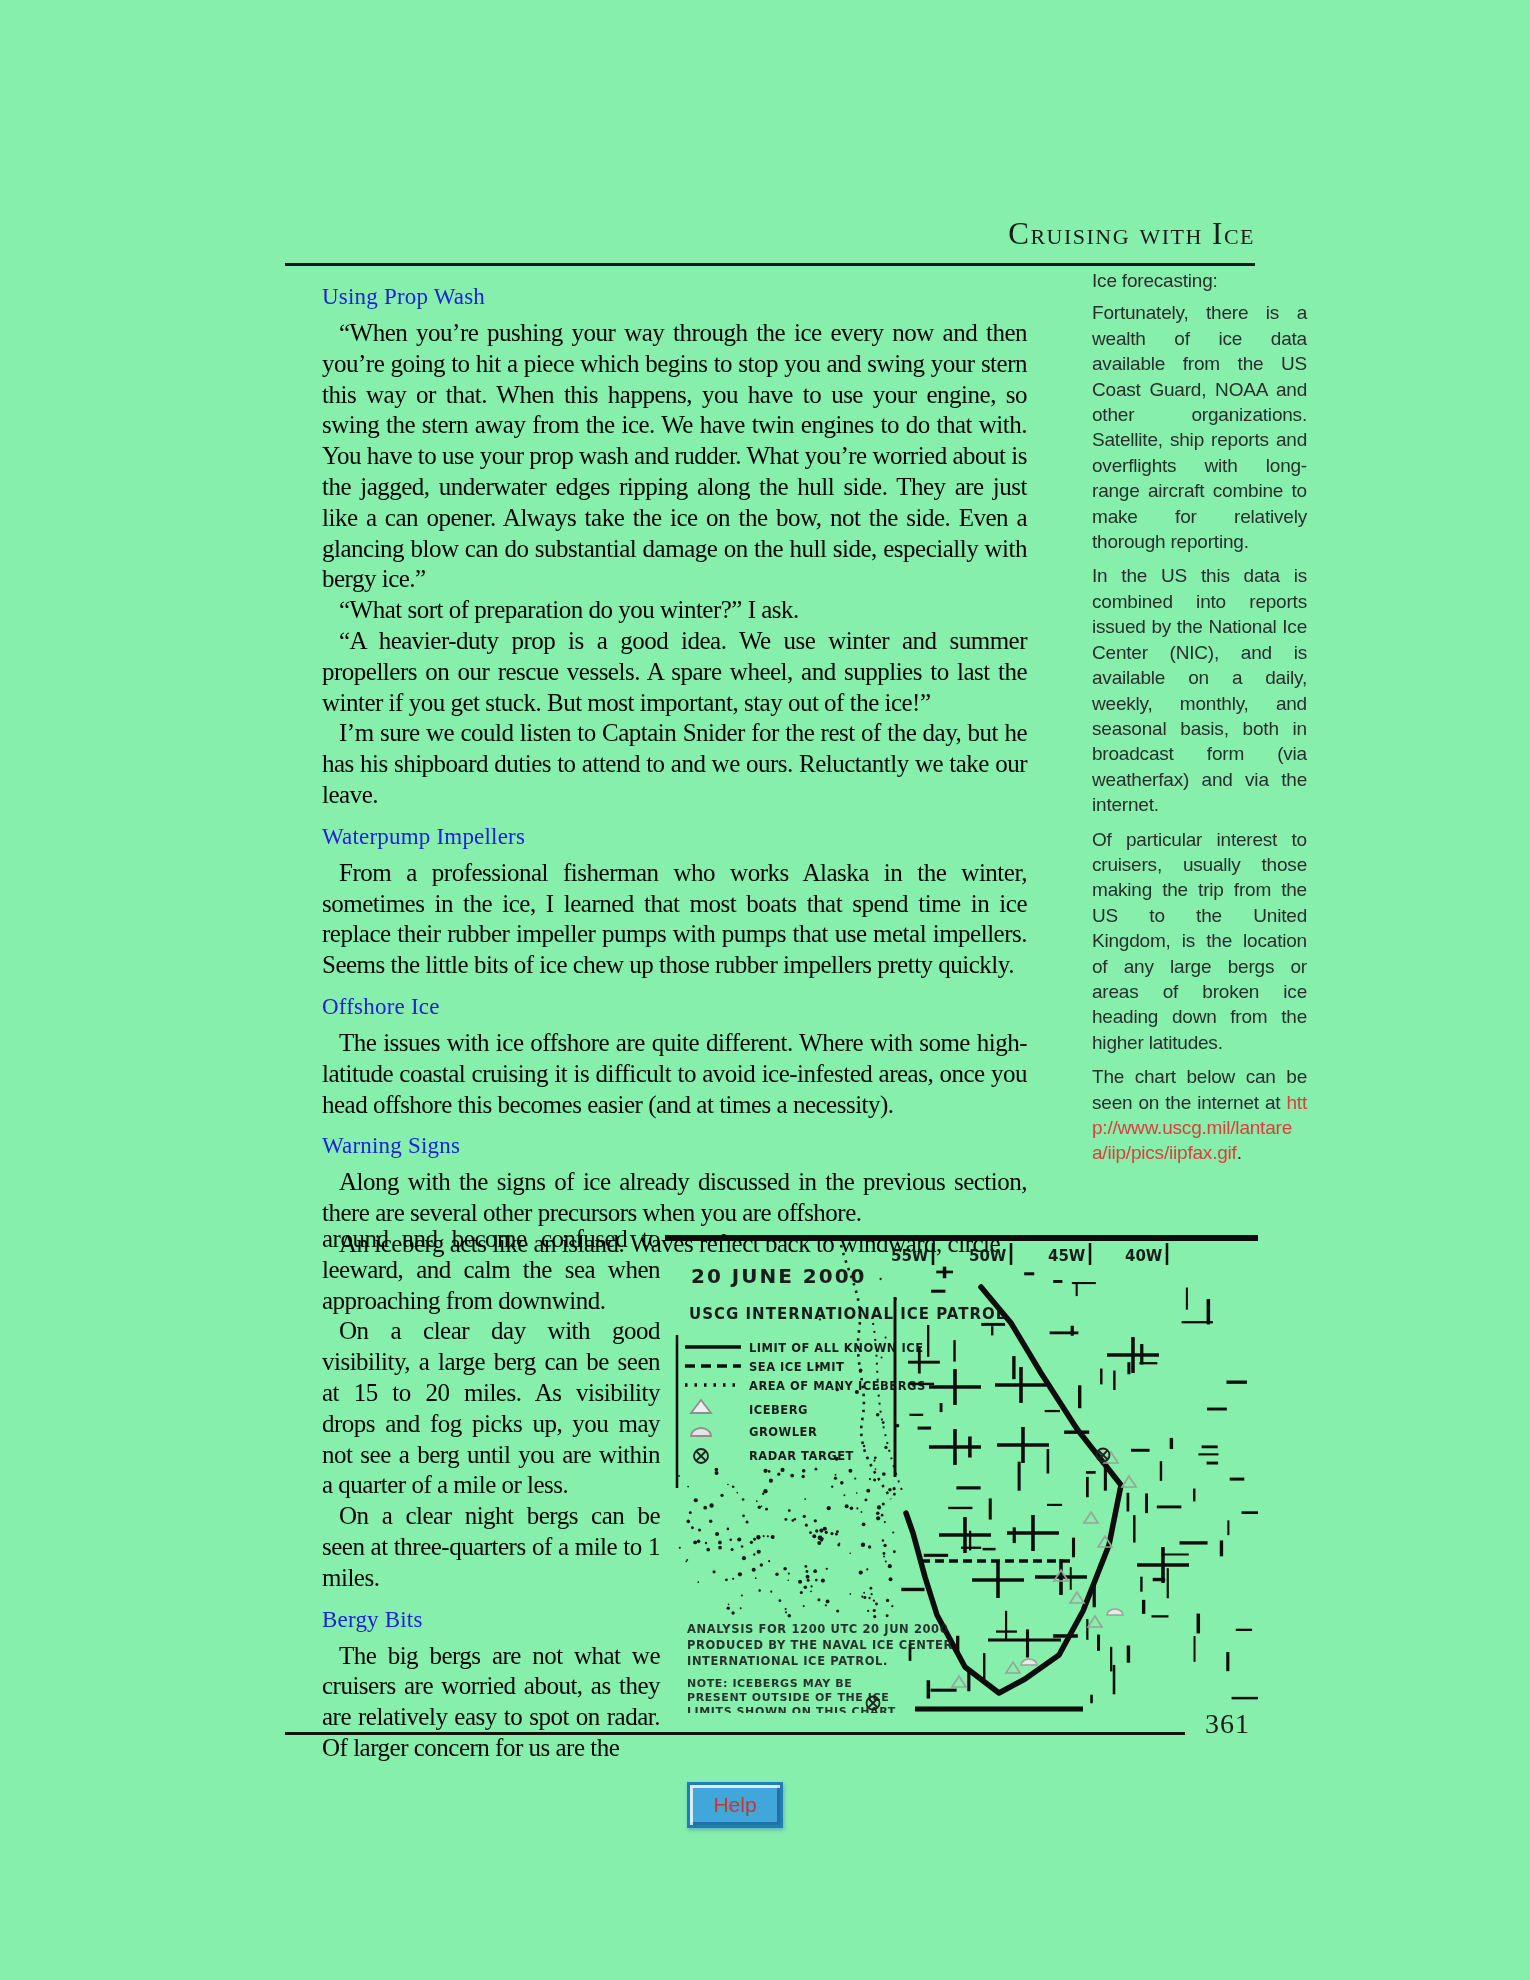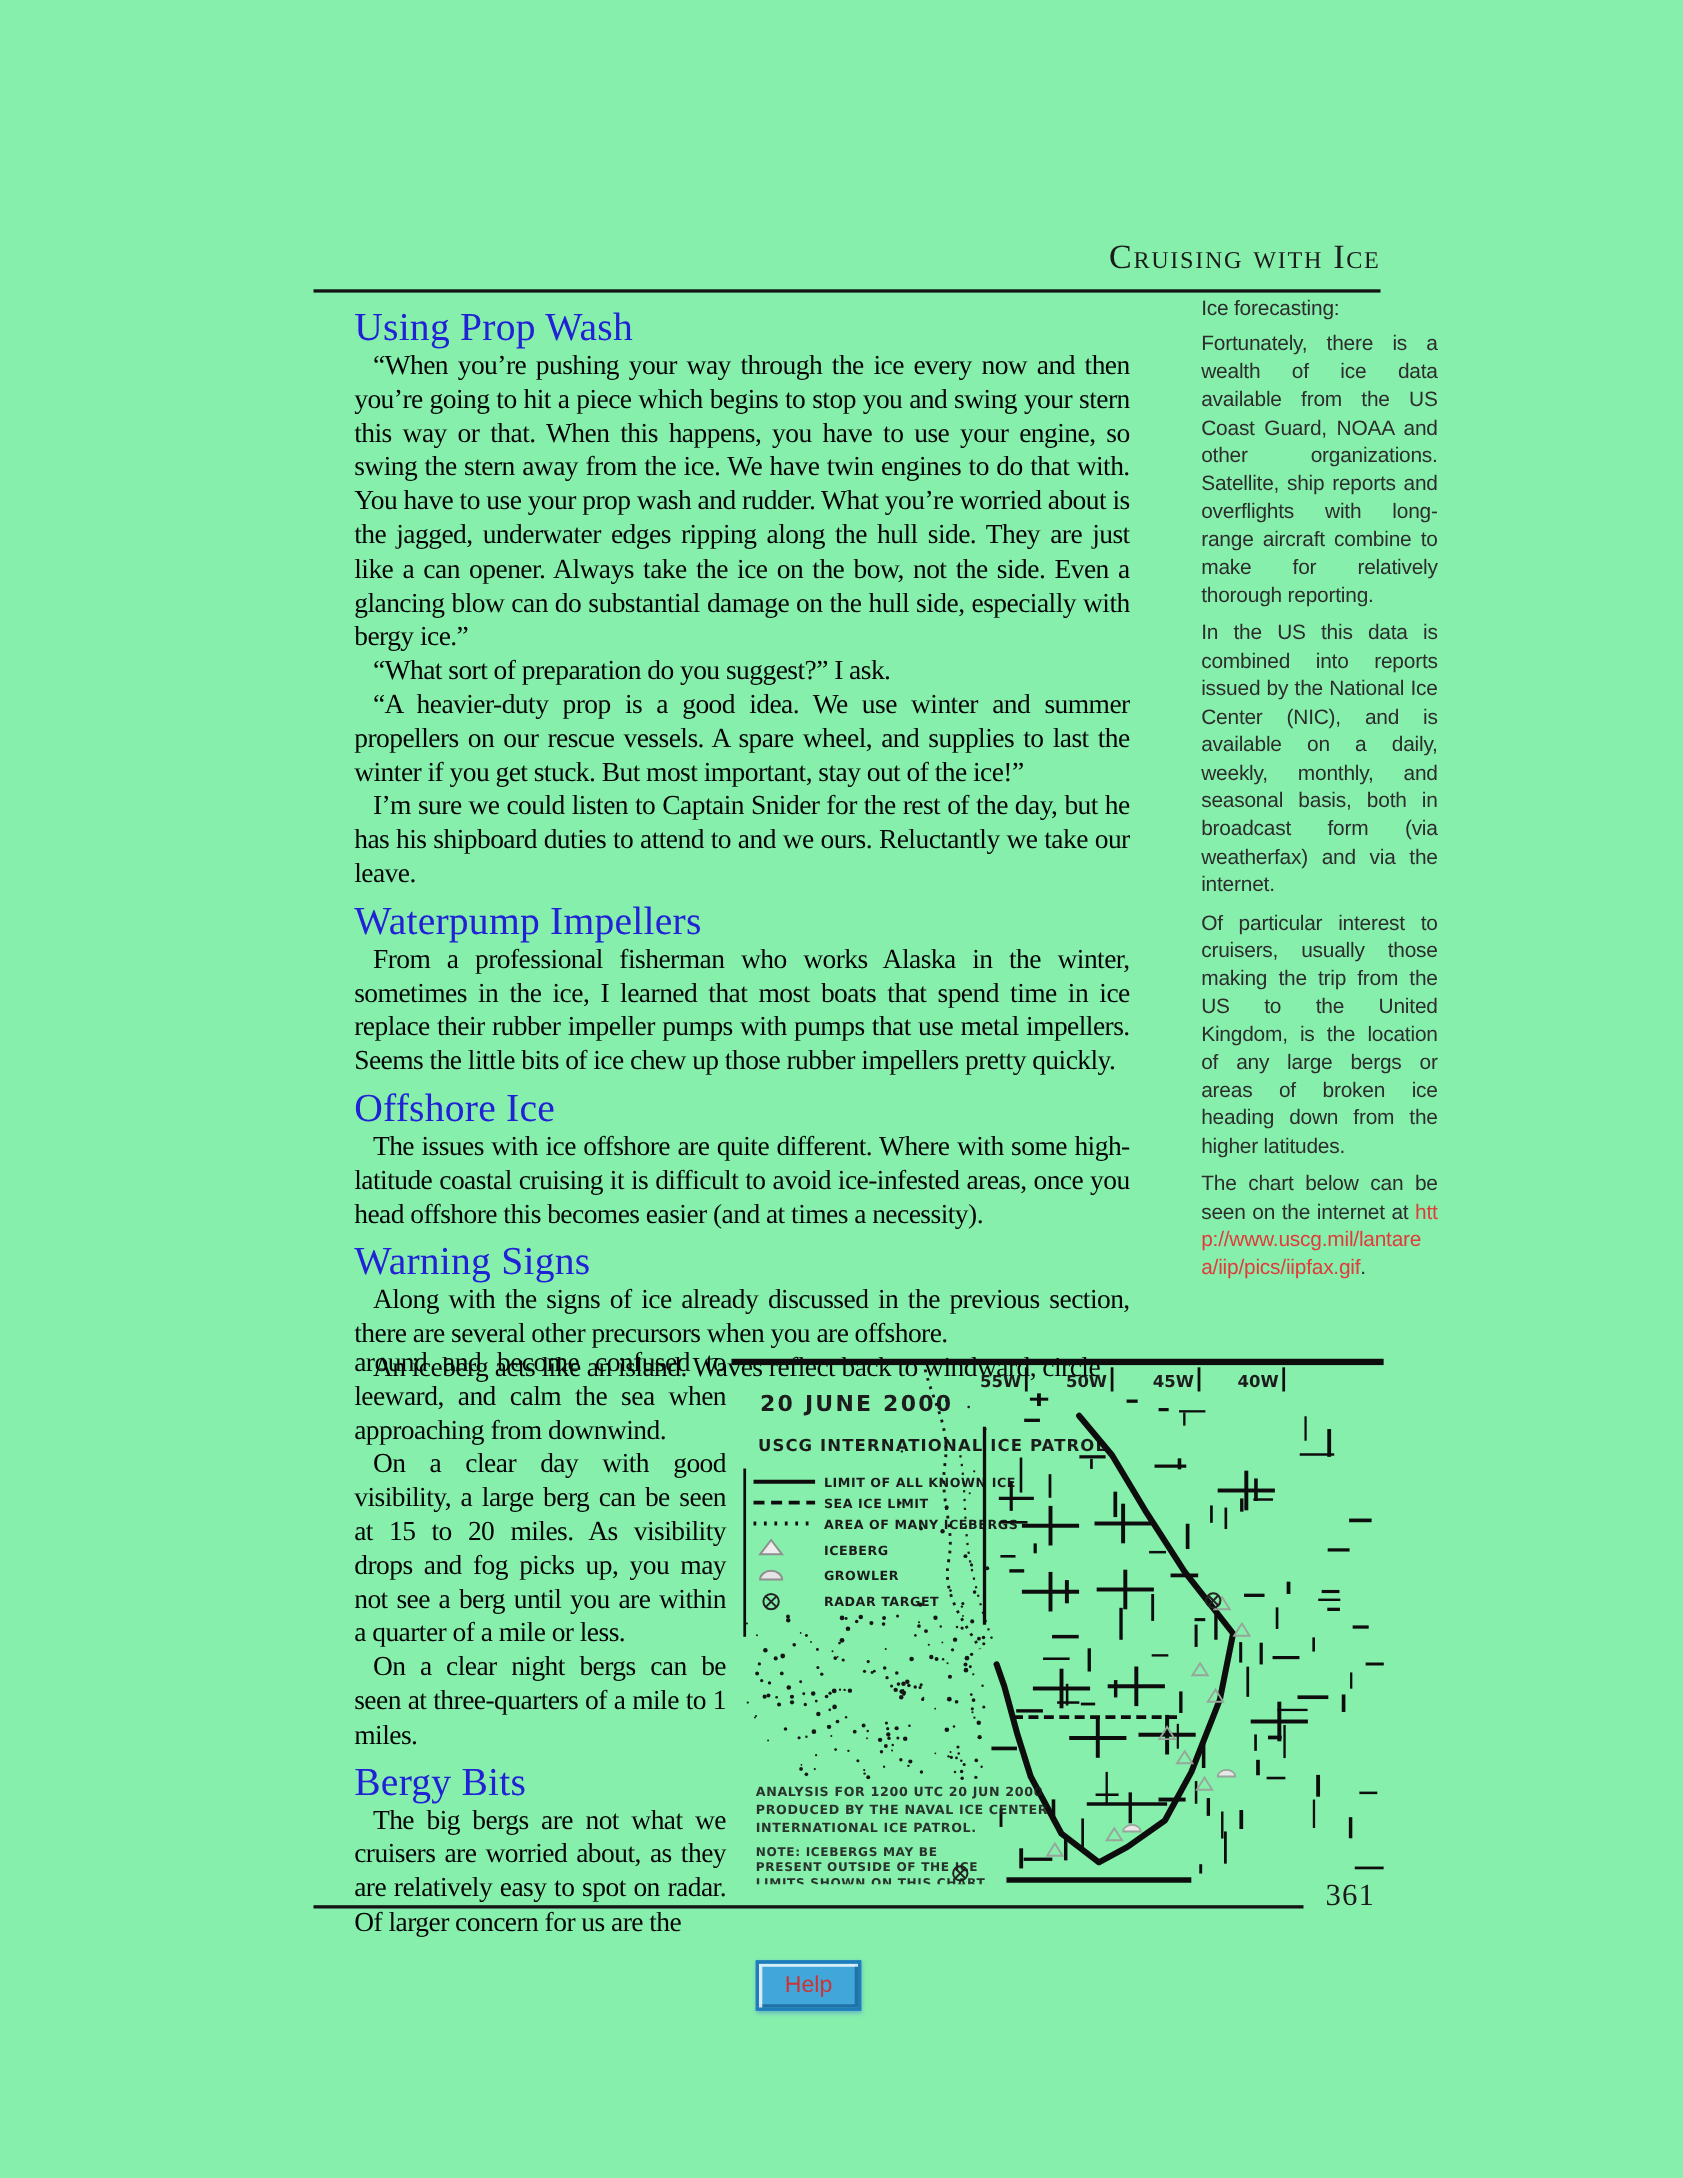--- a/index.html
+++ b/index.html
@@ -15,21 +15,21 @@
     letter-spacing:1.5px; color:#1c1c1c;
   }
   .rule { position:absolute; background:#141414; height:3px; }
   .header-rule { left:285px; top:263px; width:970px; }
   .footer-rule { left:285px; top:1732px; width:900px; }
 
   
   .main-col { position:absolute; left:322px; top:280px; width:705px; }
   .narrow-col { position:absolute; left:322px; top:1224px; width:338px; }
   .main-col h2, .narrow-col h2 {
-    color:#2121d6; font-weight:400; font-size:36px; line-height:34px;
+    color:#2121d6; font-weight:400; font-size:23px; line-height:34px;
     margin:9px 0 4px; letter-spacing:0.2px;
   }
   .main-col h2:first-child { margin-top:0; }
   .main-col p, .narrow-col p {
     margin:0; font-size:25px; line-height:30.8px; letter-spacing:-0.5px;
     text-indent:17px; text-align:justify; color:#050505;
   }
 
   
   .sidebar {
@@ -70,21 +70,21 @@
 <body>
 
 <div class="page">
 
   <div class="header-title">Cruising with Ice</div>
   <div class="rule header-rule"></div>
 
   <div class="main-col">
     <h2>Using Prop Wash</h2>
     <p>“When you’re pushing your way through the ice every now and then you’re going to hit a piece which begins to stop you and swing your stern this way or that. When this happens, you have to use your engine, so swing the stern away from the ice. We have twin engines to do that with. You have to use your prop wash and rudder. What you’re worried about is the jagged, underwater edges ripping along the hull side. They are just like a can opener. Always take the ice on the bow, not the side. Even a glancing blow can do substantial damage on the hull side, especially with bergy ice.”</p>
-    <p>“What sort of preparation do you suggest?” I ask.</p>
+    <p>“What sort of preparation do you winter?” I ask.</p>
     <p>“A heavier-duty prop is a good idea. We use winter and summer propellers on our rescue vessels. A spare wheel, and supplies to last the winter if you get stuck. But most important, stay out of the ice!”</p>
     <p>I’m sure we could listen to Captain Snider for the rest of the day, but he has his shipboard duties to attend to and we ours. Reluctantly we take our leave.</p>
     <h2>Waterpump Impellers</h2>
     <p>From a professional fisherman who works Alaska in the winter, sometimes in the ice, I learned that most boats that spend time in ice replace their rubber impeller pumps with pumps that use metal impellers. Seems the little bits of ice chew up those rubber impellers pretty quickly.</p>
     <h2>Offshore Ice</h2>
     <p>The issues with ice offshore are quite different. Where with some high-latitude coastal cruising it is difficult to avoid ice-infested areas, once you head offshore this becomes easier (and at times a necessity).</p>
     <h2>Warning Signs</h2>
     <p>Along with the signs of ice already discussed in the previous section, there are several other precursors when you are offshore.</p>
     <p>An iceberg acts like an island. Waves reflect back to windward, circle</p>
   </div>

